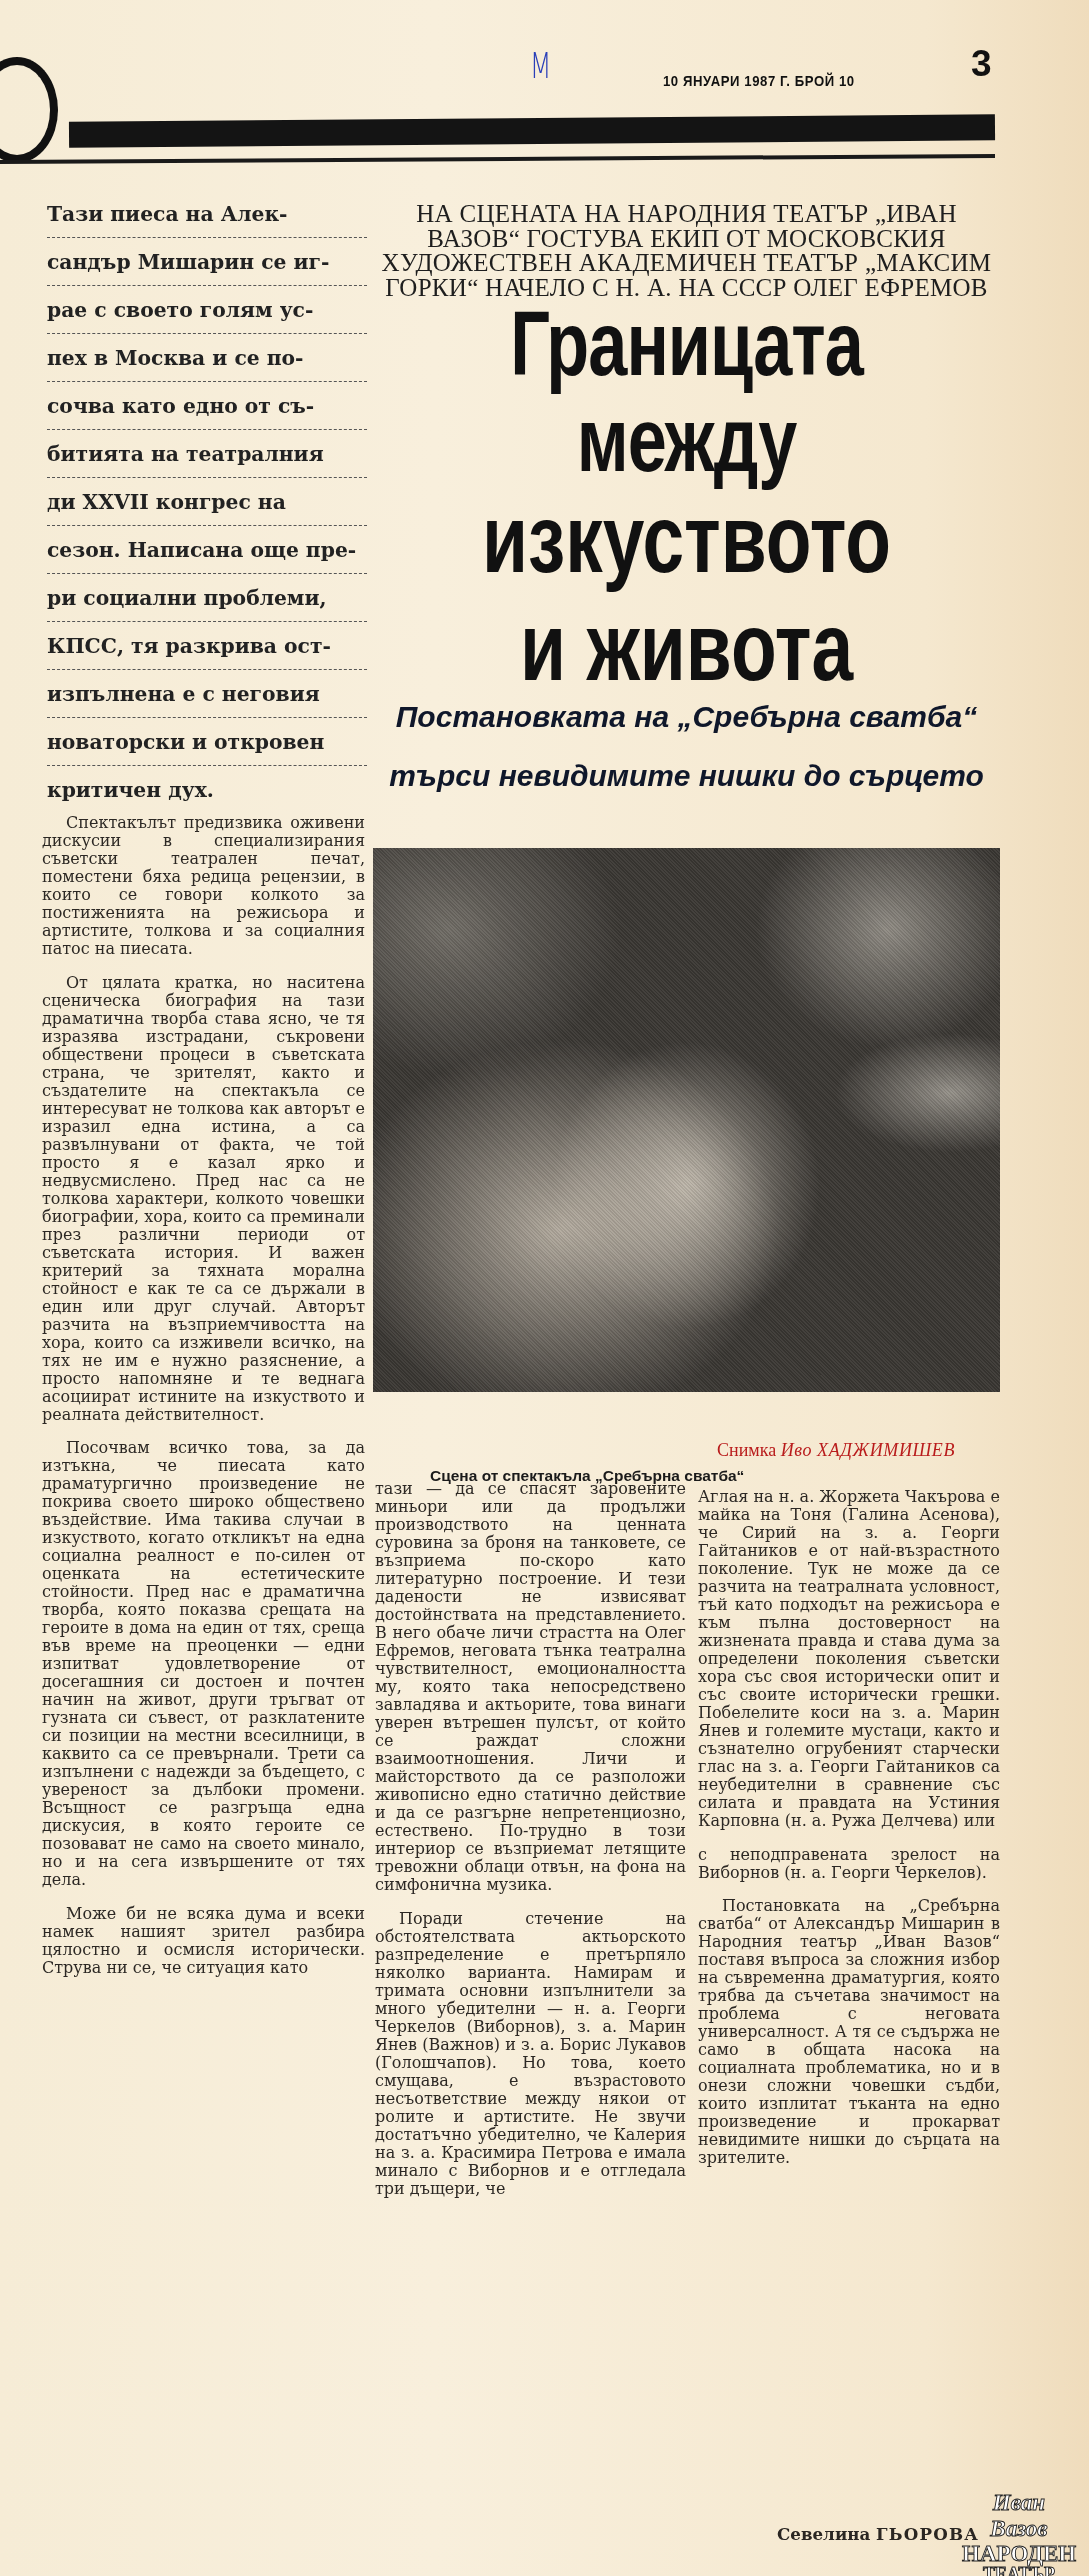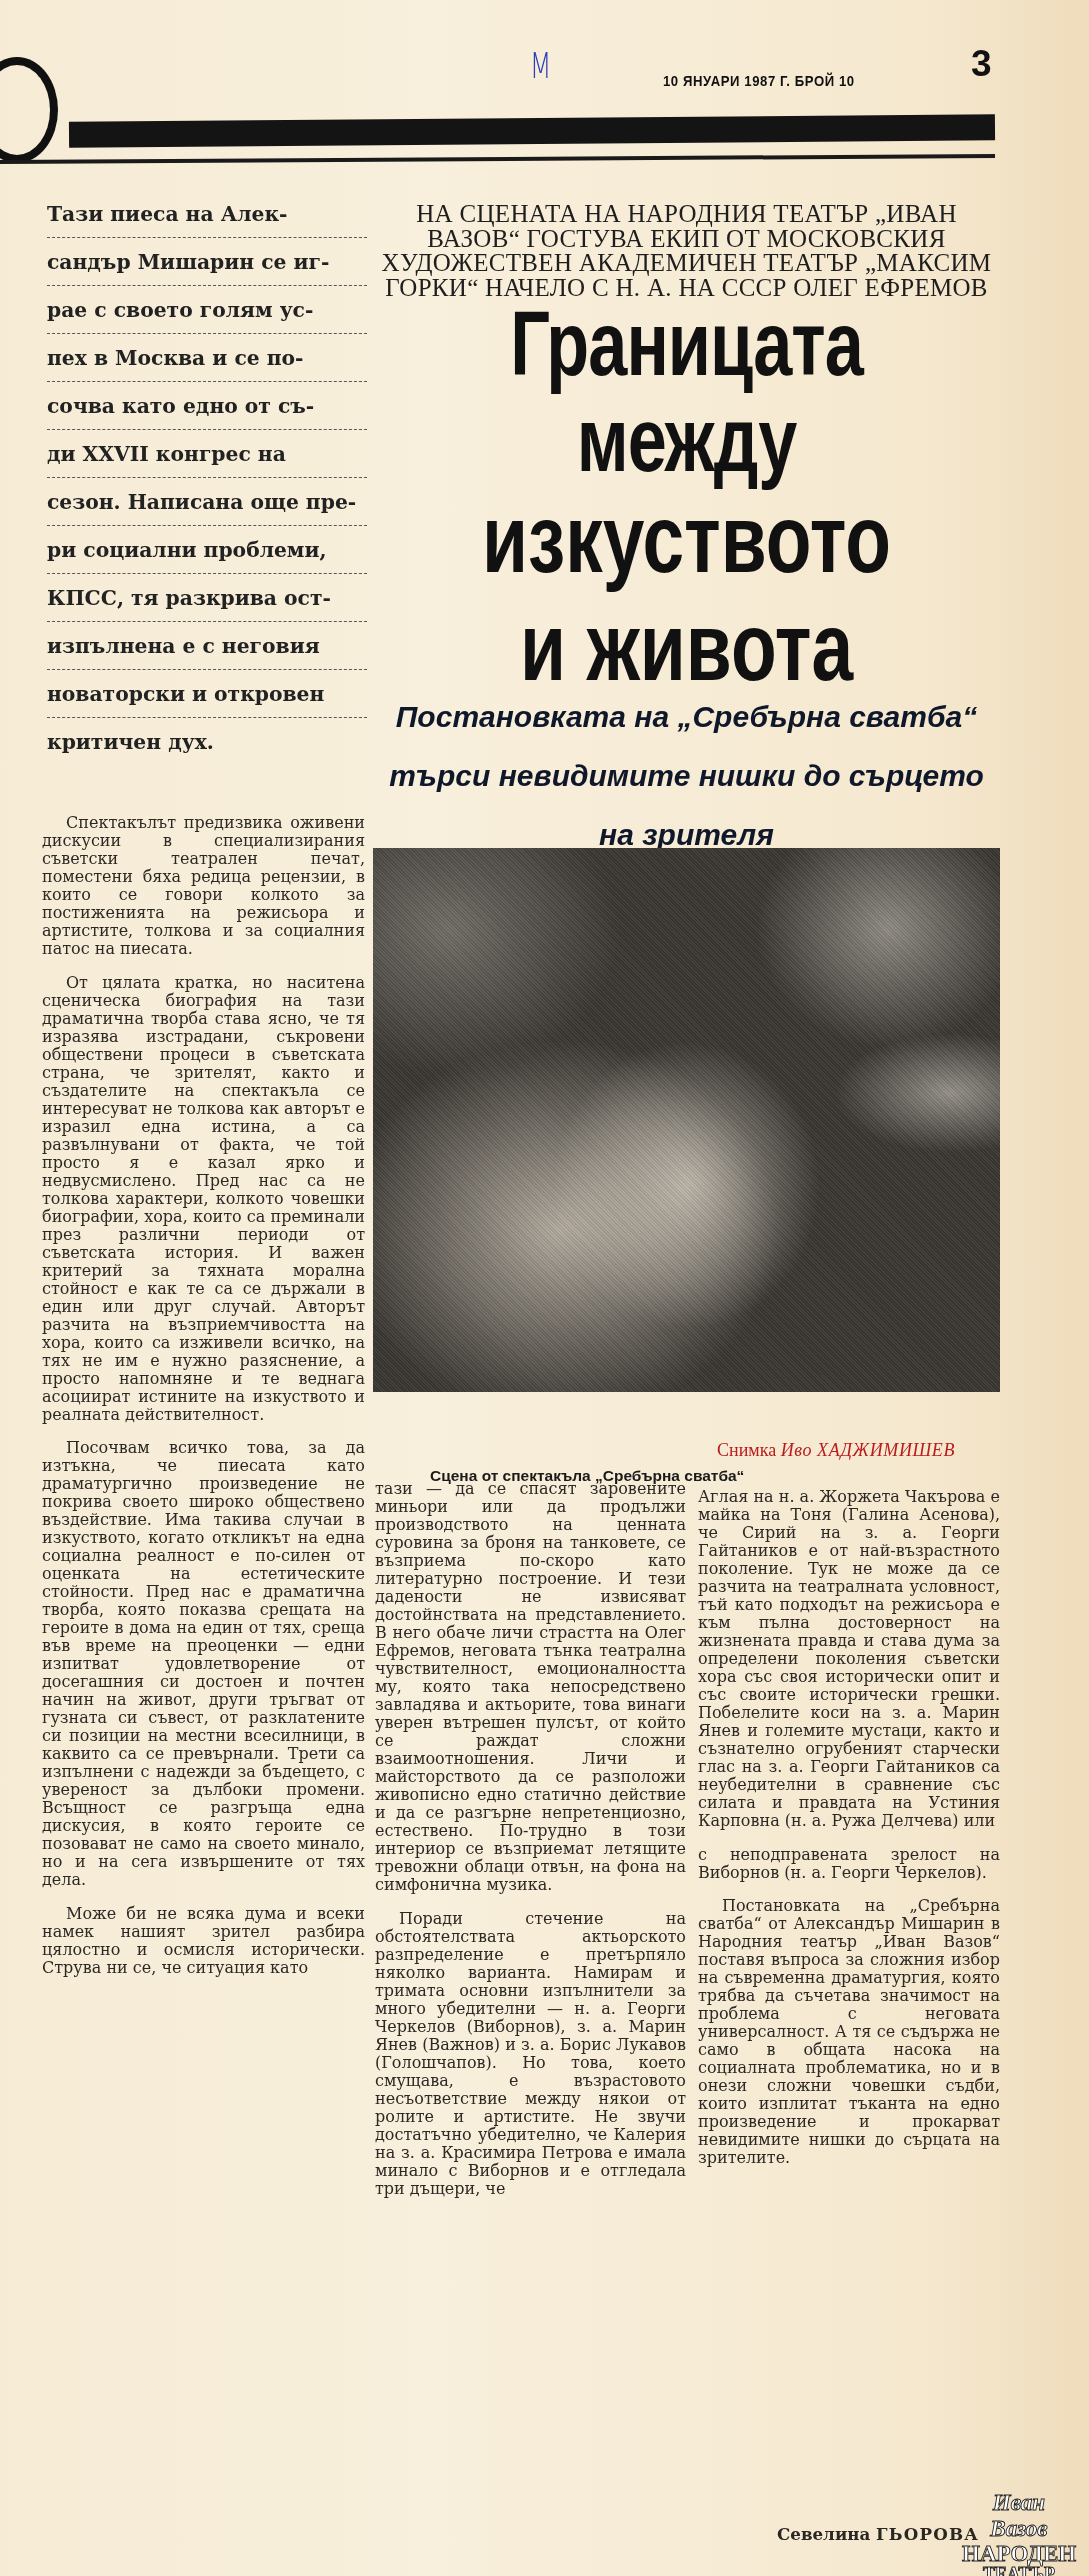--- a/index.html
+++ b/index.html
@@ -63,41 +63,41 @@
 <div class="abs pagenum">3</div>
 <div class="abs rule-thick"></div>
 <div class="abs rule-thin"></div>
 
 <div class="abs intro">
   <div class="intro-line">Тази пиеса на Алек-</div>
   <div class="intro-line">сандър Мишарин се иг-</div>
   <div class="intro-line">рае с своето голям ус-</div>
   <div class="intro-line">пех в Москва и се по-</div>
   <div class="intro-line">сочва като едно от съ-</div>
+  <div class="intro-line">битията на театралния</div>
   <div class="intro-line">ди XXVII конгрес на</div>
   <div class="intro-line">сезон. Написана още пре-</div>
   <div class="intro-line">ри социални проблеми,</div>
   <div class="intro-line">КПСС, тя разкрива ост-</div>
   <div class="intro-line">изпълнена е с неговия</div>
   <div class="intro-line">новаторски и откровен</div>
   <div class="intro-line" style="border-bottom:none">критичен дух.</div>
 </div>
 
 <div class="abs kicker">На сцената на Народния театър „Иван Вазов“ гостува екип от Московския художествен академичен театър „Максим Горки“ начело с н. а. на СССР Олег Ефремов</div>
 
 <div class="abs headline">
   <div class="h1">Границата между</div>
   <div class="h2">изкуството</div>
   <div class="h3">и живота</div>
 </div>
 
 <div class="abs subhead">
   <div>Постановката на „Сребърна сватба“</div>
   <div>търси невидимите нишки до сърцето</div>
-  <div>на зрителя</div>
 </div>
 
 <div class="abs photo"></div>
 <div class="abs caption">Сцена от спектакъла „Сребърна сватба“</div>
 <div class="abs credit">
   <span>Снимка</span>
   <i>Иво ХАДЖИМИШЕВ</i>
 </div>
 
 <div class="abs col col1">

